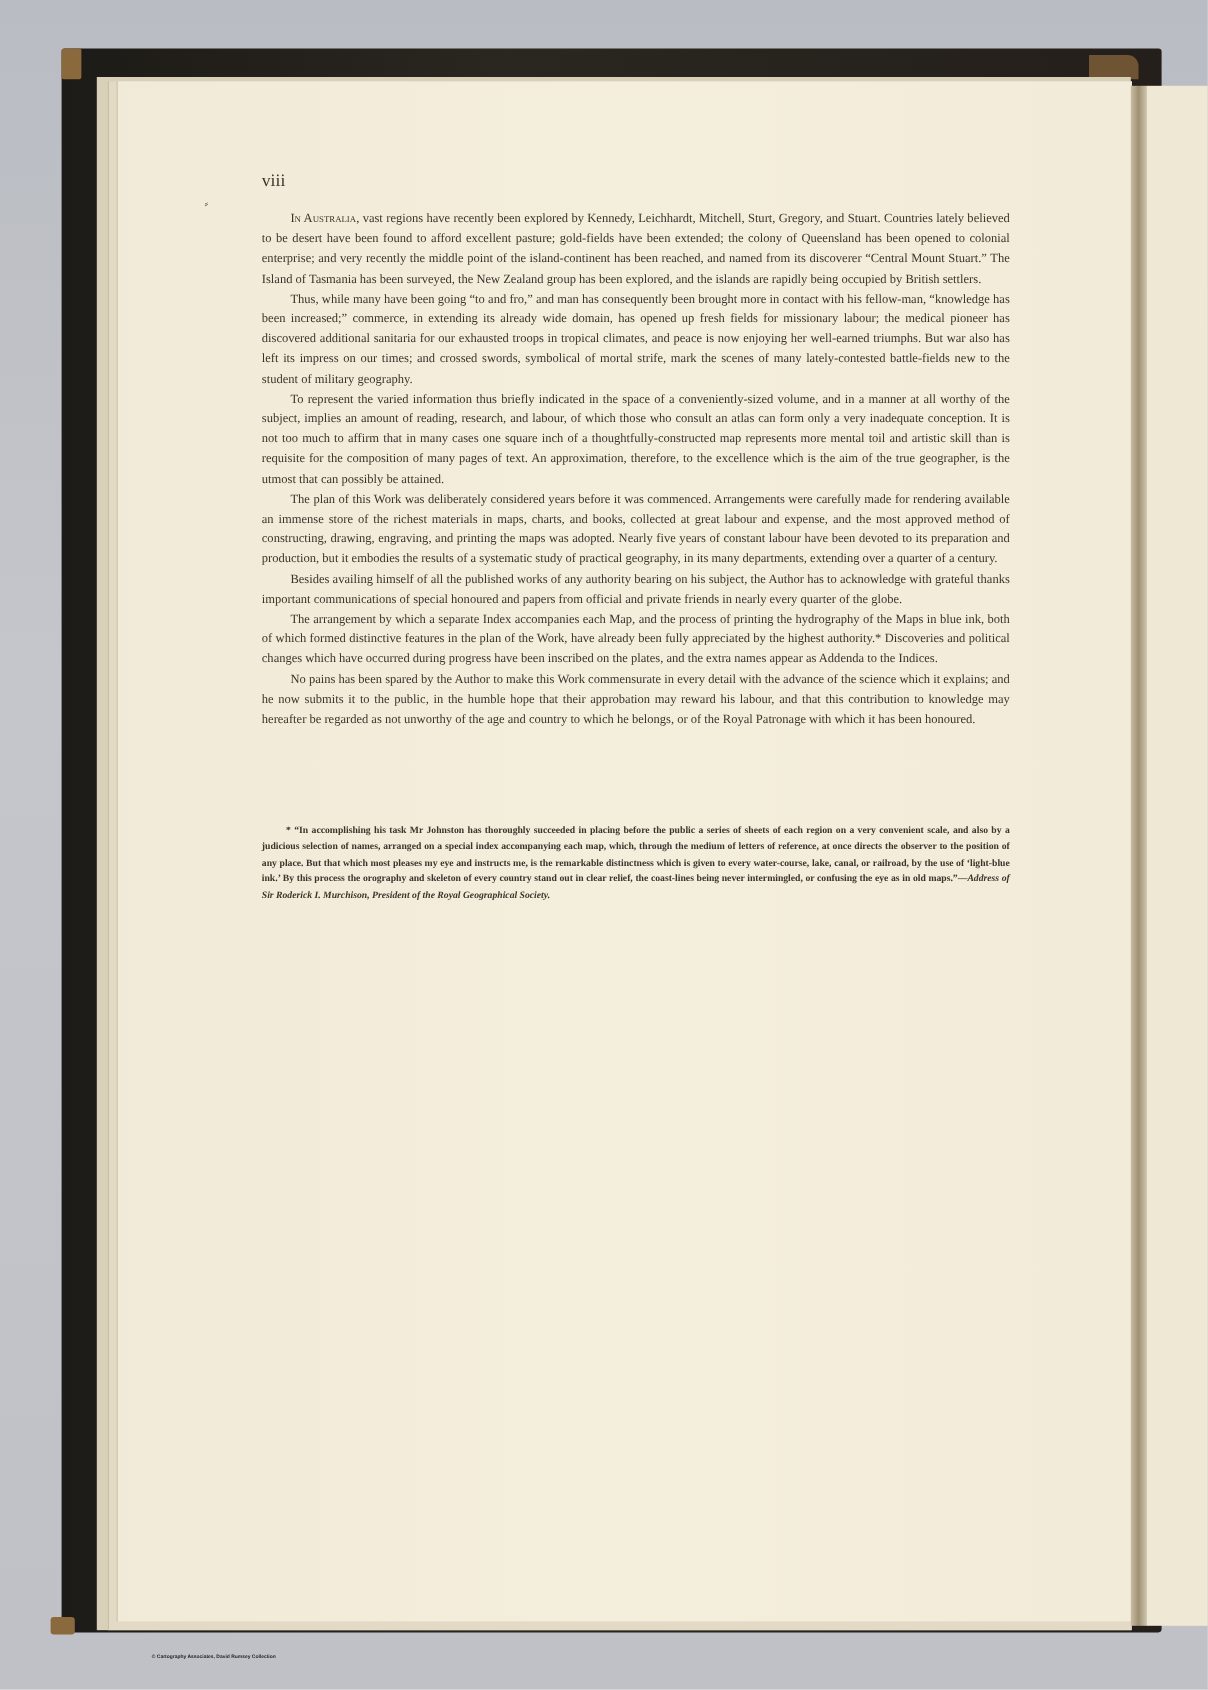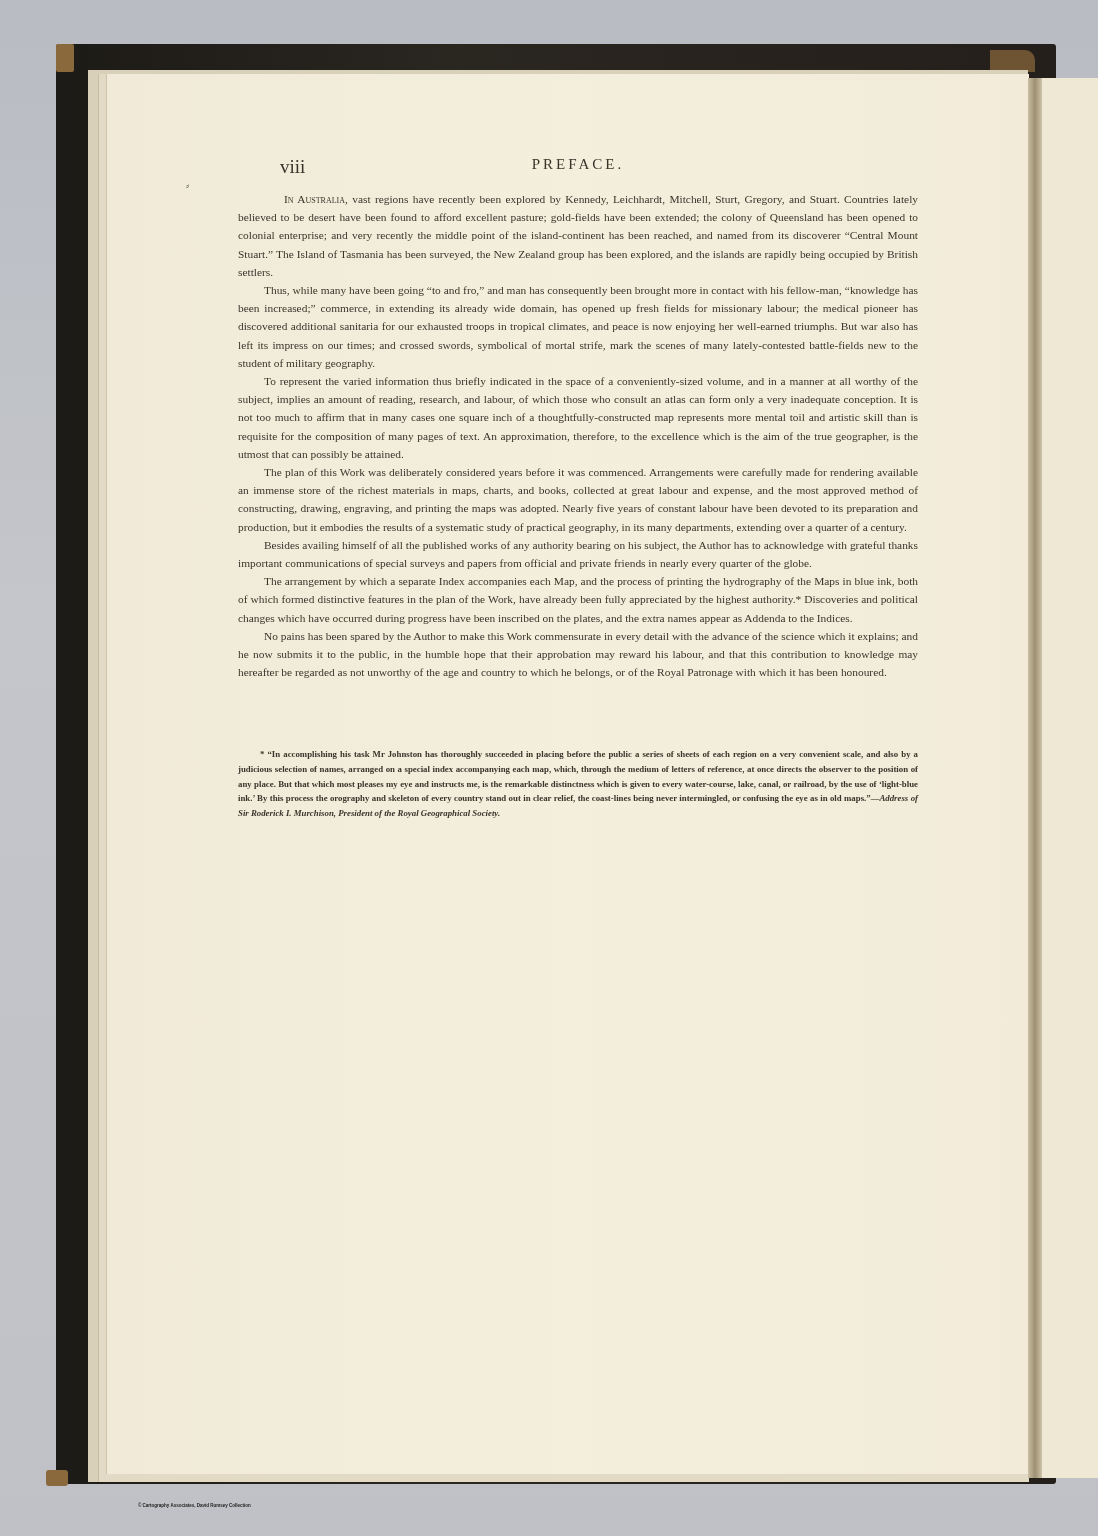--- a/index.html
+++ b/index.html
@@ -43,33 +43,33 @@
       background: linear-gradient(90deg, #c9bea3 0%, #9e9073 50%, #cdc3a8 100%);
     }
     .next-page {
       position:absolute; left:1042px; top:78px; width:56px; height:1400px;
       background:#efe8d5;
     }
     .running-head {
       position:absolute; left:238px; top:156px; width:680px; height:20px;
     }
     .folio {
-      position:absolute; left:0; top:0; font-size:19px; color:#3a332a;margin-left:42px;
+      position:absolute; left:0; top:0; font-size:16px; color:#3a332a;
     }
     .page-title {
       position:absolute; left:0; right:0; top:0; text-align:center;
       font-size:15px; letter-spacing:3px; color:#3a332a;
     }
     .body-text {
       position:absolute; left:238px; top:190px; width:680px;
       font-size:11.4px; line-height:18.2px; color:#3b342b;
       text-align:justify;
     }
     .body-text p { margin:0 0 0 0; text-indent:26px; }
-    .sc { font-variant:small-caps;margin-left:20px; }
+    .sc { font-variant:small-caps; }
     .footnote {
       position:absolute; left:238px; top:747px; width:680px;
       font-size:8.8px; line-height:14.8px; color:#3b342b; text-align:justify;
       text-indent:22px;
       font-weight:bold;
     }
     .footnote .cite { font-style:italic; }
     .stray-mark {
       position:absolute; left:186px; top:180px; font-size:10px; color:#444;
     }
@@ -88,28 +88,27 @@
 <div class="page-stack"></div>
 <div class="page-stack-inner"></div>
 <div class="page"></div>
 <div class="gutter"></div>
 <div class="next-page"></div>
 
 <div class="stray-mark">⸗</div>
 
 <div class="running-head">
   <span class="folio">viii</span>
-  <div class="page-title">PREFACE.</div>
 </div>
 
 <div class="body-text">
   <p><span class="sc">In Australia,</span><span> vast regions have recently been explored by Kennedy, Leichhardt, Mitchell, Sturt, Gregory, and Stuart.  Countries lately believed to be desert have been found to afford excellent pasture; gold-fields have been extended; the colony of Queensland has been opened to colonial enterprise; and very recently the middle point of the island-continent has been reached, and named from its discoverer “Central Mount Stuart.”  The Island of Tasmania has been surveyed, the New Zealand group has been explored, and the islands are rapidly being occupied by British settlers.</span></p>
   <p>Thus, while many have been going “to and fro,” and man has consequently been brought more in contact with his fellow-man, “knowledge has been increased;” commerce, in extending its already wide domain, has opened up fresh fields for missionary labour; the medical pioneer has discovered additional sanitaria for our exhausted troops in tropical climates, and peace is now enjoying her well-earned triumphs.  But war also has left its impress on our times; and crossed swords, symbolical of mortal strife, mark the scenes of many lately-contested battle-fields new to the student of military geography.</p>
   <p>To represent the varied information thus briefly indicated in the space of a conveniently-sized volume, and in a manner at all worthy of the subject, implies an amount of reading, research, and labour, of which those who consult an atlas can form only a very inadequate conception.  It is not too much to affirm that in many cases one square inch of a thoughtfully-constructed map represents more mental toil and artistic skill than is requisite for the composition of many pages of text.  An approximation, therefore, to the excellence which is the aim of the true geographer, is the utmost that can possibly be attained.</p>
   <p>The plan of this Work was deliberately considered years before it was commenced.  Arrangements were carefully made for rendering available an immense store of the richest materials in maps, charts, and books, collected at great labour and expense, and the most approved method of constructing, drawing, engraving, and printing the maps was adopted.  Nearly five years of constant labour have been devoted to its preparation and production, but it embodies the results of a systematic study of practical geography, in its many departments, extending over a quarter of a century.</p>
-  <p>Besides availing himself of all the published works of any authority bearing on his subject, the Author has to acknowledge with grateful thanks important communications of special surveys and papers from official and private friends in nearly every quarter of the globe.</p>
+  <p>Besides availing himself of all the published works of any authority bearing on his subject, the Author has to acknowledge with grateful thanks important communications of special honoured and papers from official and private friends in nearly every quarter of the globe.</p>
   <p>The arrangement by which a separate Index accompanies each Map, and the process of printing the hydrography of the Maps in blue ink, both of which formed distinctive features in the plan of the Work, have already been fully appreciated by the highest authority.*  Discoveries and political changes which have occurred during progress have been inscribed on the plates, and the extra names appear as Addenda to the Indices.</p>
   <p>No pains has been spared by the Author to make this Work commensurate in every detail with the advance of the science which it explains; and he now submits it to the public, in the humble hope that their approbation may reward his labour, and that this contribution to knowledge may hereafter be regarded as not unworthy of the age and country to which he belongs, or of the Royal Patronage with which it has been honoured.</p>
 </div>
 
 <div class="footnote"><span>* “In accomplishing his task Mr Johnston has thoroughly succeeded in placing before the public a series of sheets of each region on a very convenient scale, and also by a judicious selection of names, arranged on a special index accompanying each map, which, through the medium of letters of reference, at once directs the observer to the position of any place.  But that which most pleases my eye and instructs me, is the remarkable distinctness which is given to every water-course, lake, canal, or railroad, by the use of ‘light-blue ink.’  By this process the orography and skeleton of every country stand out in clear relief, the coast-lines being never intermingled, or confusing the eye as in old maps.”—</span><span class="cite">Address of Sir Roderick I. Murchison, President of the Royal Geographical Society.</span></div>
 
 <div class="credit">© Cartography Associates, David Rumsey Collection</div>
 
 </body></html>

